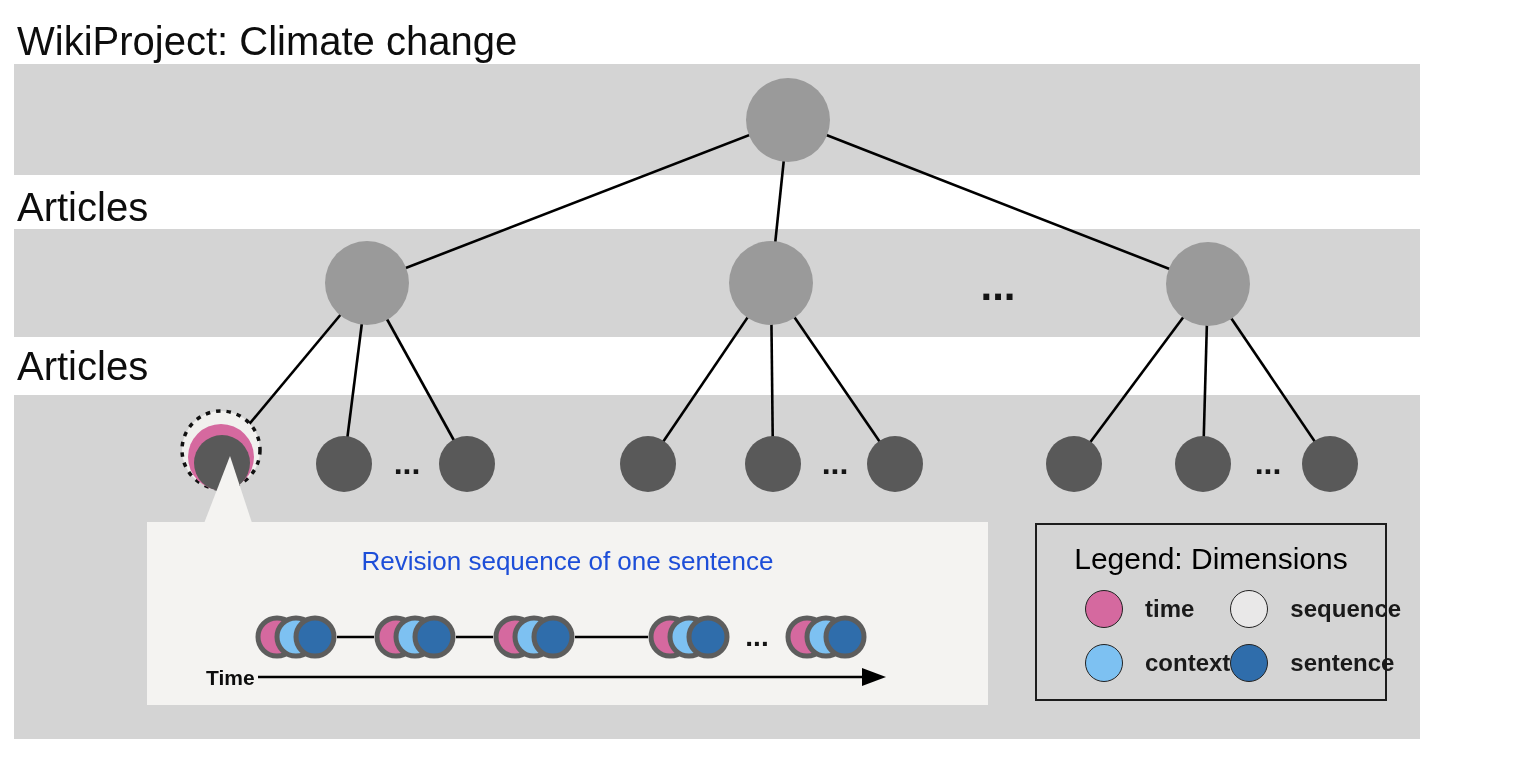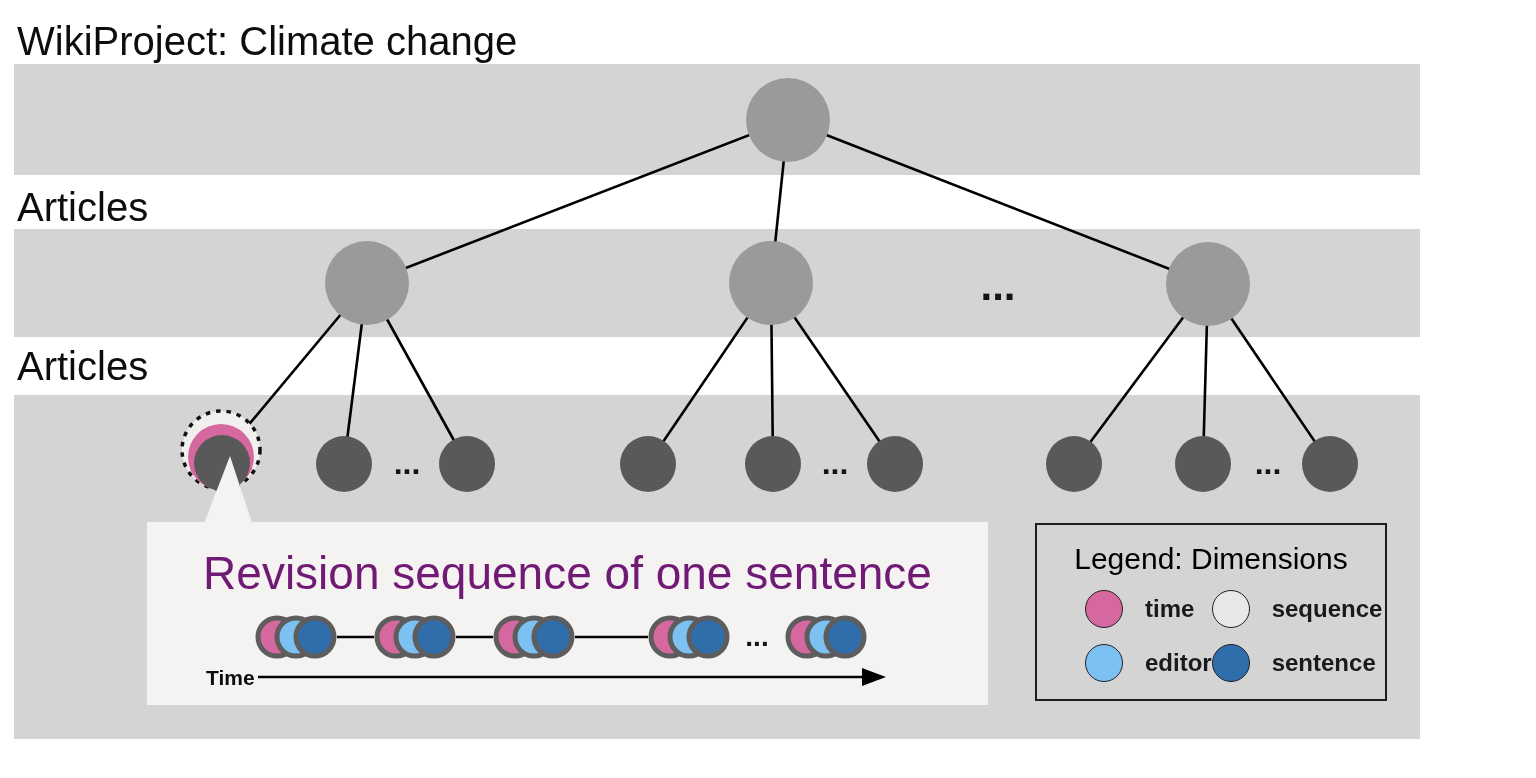--- a/index.html
+++ b/index.html
@@ -24,21 +24,21 @@
   .ellipsis-articles{font-size:42px;}
   .ellipsis-sentences{font-size:32px;}
 
   
   .callout{
     position:absolute;left:147px;top:522px;width:841px;height:183px;
     background:#f4f3f1;
   }
   .callout-title{
     position:absolute;left:0;top:24px;width:100%;text-align:center;
-    font-size:46px;color:#701a75;white-space:nowrap;
+    font-size:26px;color:#1d4ed8;white-space:nowrap;
   }
   .seq-svg{left:0;top:0;width:841px;height:183px;}
   .seq-ellipsis{font-size:28px;}
   .time-label{font-family:"Liberation Sans","DejaVu Sans",sans-serif;font-weight:bold;font-size:21px;fill:#0d0d0d;}
 
   
   .legend{
     position:absolute;left:1035px;top:523px;width:352px;height:178px;
     border:2px solid #1c1c1c;box-sizing:border-box;
   }
@@ -166,21 +166,21 @@
       <div class="legend-item">
         <span class="legend-swatch" style="background-color: rgb(213, 105, 159);"></span>
         <span class="legend-item-label">time</span>
       </div>
       <div class="legend-item">
         <span class="legend-swatch" style="background-color: rgb(233, 232, 232);"></span>
         <span class="legend-item-label">sequence</span>
       </div>
       <div class="legend-item">
         <span class="legend-swatch" style="background-color: rgb(125, 193, 242);"></span>
-        <span class="legend-item-label">editor</span>
+        <span class="legend-item-label">context</span>
       </div>
       <div class="legend-item">
         <span class="legend-swatch" style="background-color: rgb(47, 109, 171);"></span>
         <span class="legend-item-label">sentence</span>
       </div>
     </div>
   </div>
 
 </div>
 

